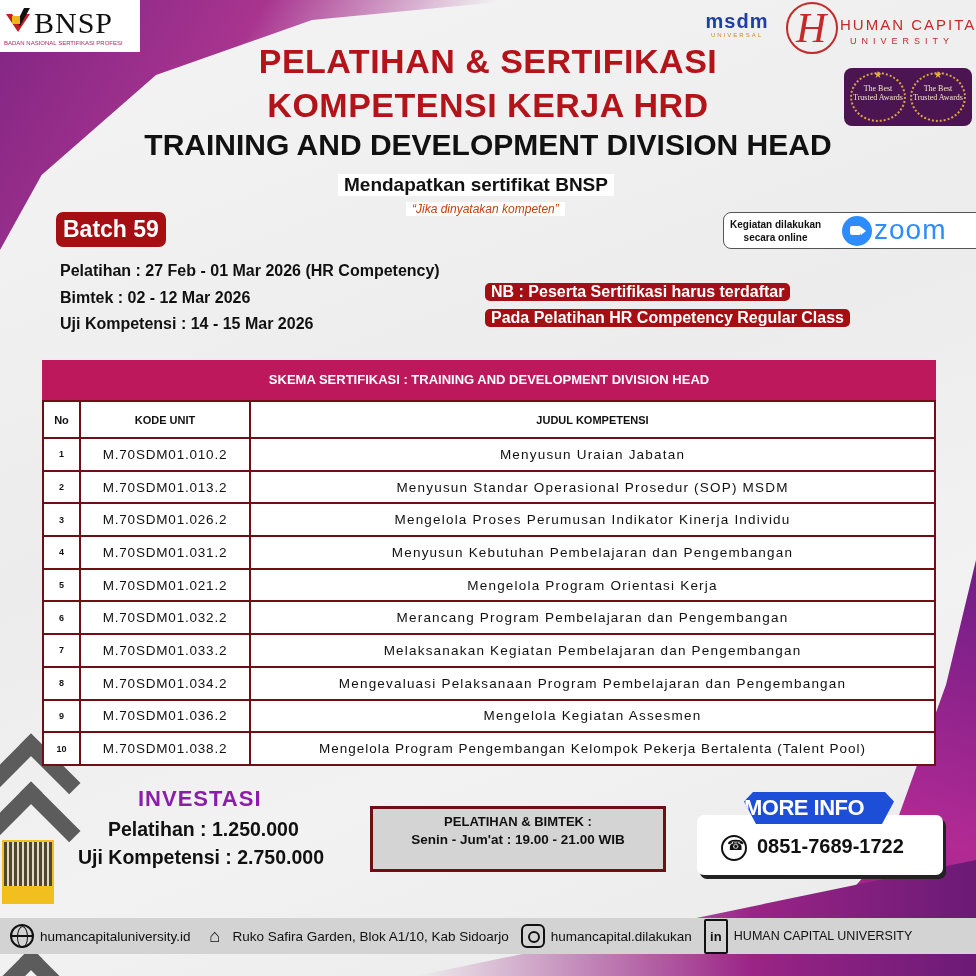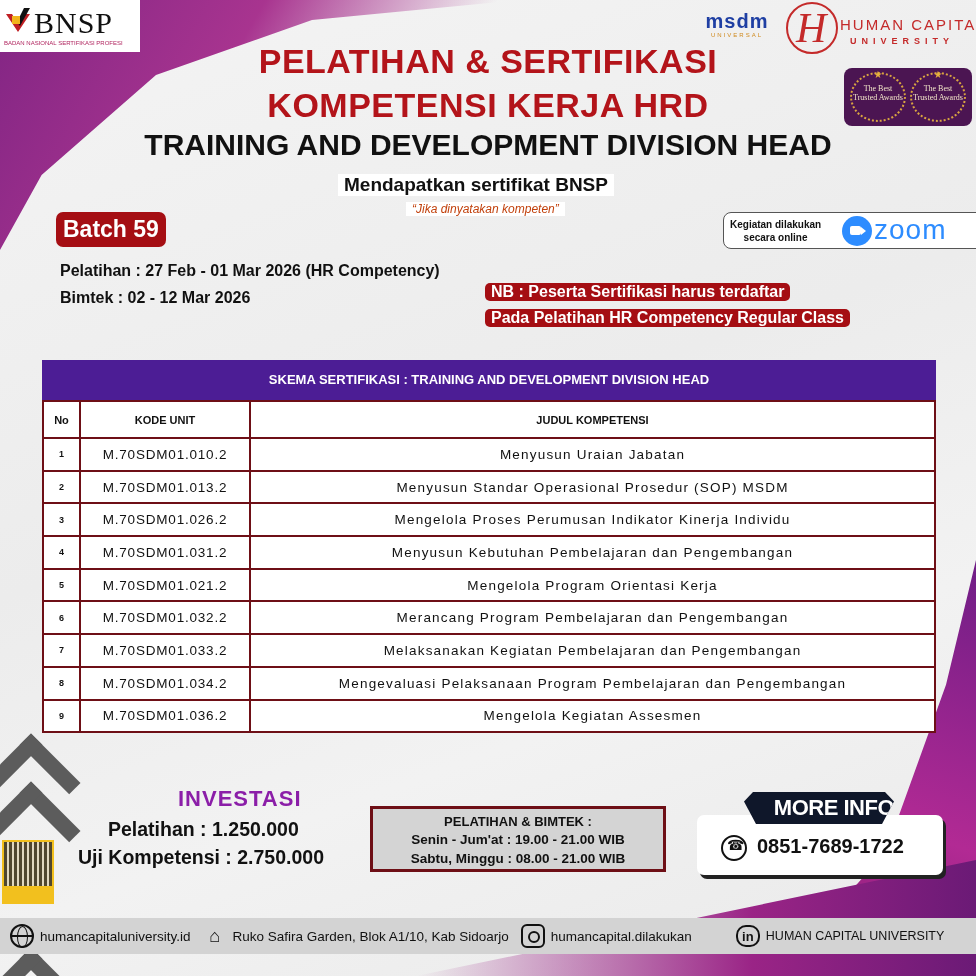--- a/index.html
+++ b/index.html
@@ -39,21 +39,21 @@
   .bnsp-sub { position: absolute; left: 4px; top: 40px; font-size: 6px; color: #b0245e; white-space: nowrap; }
 
   .msdm-logo { position: absolute; left: 692px; top: 4px; width: 90px; height: 40px; text-align: center; }
   .msdm-text { font-family: "Liberation Sans", sans-serif; font-weight: bold; font-size: 20px; color: #1f3fa3; letter-spacing: 1px; line-height: 22px; margin-top: 6px; }
   .msdm-sub { font-size: 6px; color: #d08a1e; letter-spacing: 2px; }
 
   .hcu-logo { position: absolute; left: 786px; top: 2px; width: 190px; height: 60px; }
   .hcu-circle { position: absolute; left: 0; top: 0; width: 52px; height: 52px; border: 2px solid #c42a2a; border-radius: 50%; }
   .hcu-h { position: absolute; left: 10px; top: 2px; font-family: "Liberation Serif", serif; font-style: italic; font-size: 42px; color: #c42a2a; }
   .hcu-name { position: absolute; left: 54px; top: 14px; font-size: 15px; color: #c42a2a; letter-spacing: 2px; white-space: nowrap; }
-  .hcu-uni { position: absolute; left: 64px; top: 34px; font-size: 9px; color: #c42a2a; letter-spacing: 5px; white-space: nowrap; font-weight: bold; }
+  .hcu-uni { position: absolute; left: 64px; top: 34px; font-size: 9px; color: #c42a2a; letter-spacing: 5px; white-space: nowrap; }
 
   .awards { position: absolute; left: 844px; top: 68px; width: 128px; height: 58px; background: #4b1552; border-radius: 8px; display: flex; justify-content: space-around; align-items: center; padding: 4px; }
   .award { width: 56px; height: 50px; border-radius: 50%; border: 2px dotted #d9a441; color: #f3e6c8; font-family: "Liberation Serif", serif; font-size: 8px; text-align: center; line-height: 9px; padding-top: 10px; position: relative; }
   .award-star { position: absolute; top: -4px; left: 50%; transform: translateX(-50%); color: #e6b23d; font-size: 10px; }
 
   
   .title-line { position: absolute; left: 0; width: 976px; text-align: center; font-family: "Liberation Sans", sans-serif; font-weight: bold; }
   .title-1 { top: 42px; font-size: 34px; color: #b3141a; letter-spacing: .5px; }
   .title-2 { top: 86px; font-size: 34px; color: #b3141a; letter-spacing: .5px; }
   .title-3 { top: 128px; font-size: 30px; color: #111; }
@@ -70,60 +70,60 @@
   .zoom-cam { position: absolute; left: 8px; top: 10px; width: 11px; height: 9px; background: #fff; border-radius: 2px; }
   .zoom-cam-lens { position: absolute; left: 19px; top: 11px; width: 0; height: 0; border-top: 4px solid transparent; border-bottom: 4px solid transparent; border-right: 5px solid #fff; transform: rotate(180deg); }
   .zoom-word { position: absolute; left: 150px; top: 1px; font-size: 28px; color: #2d8cff; letter-spacing: 1px; }
 
   .nb { position: absolute; left: 485px; font-weight: bold; font-size: 16px; color: #fff; background: #a50e13; padding: 0 6px; border-radius: 5px; white-space: nowrap; }
   .nb-1 { top: 283px; }
   .nb-2 { top: 309px; }
 
   
   .table-wrap { position: absolute; left: 42px; top: 360px; width: 894px; }
-  .table-title { height: 40px; background: #4c1d95; color: #fff; font-weight: bold; font-size: 13px; text-align: center; line-height: 40px; }
+  .table-title { height: 40px; background: #be185d; color: #fff; font-weight: bold; font-size: 13px; text-align: center; line-height: 40px; }
   table { width: 100%; border-collapse: collapse; background: #fff; table-layout: fixed; }
   th, td { border: 2px solid #6e0f16; text-align: center; color: #111; white-space: nowrap; overflow: hidden; }
   th { height: 37px; font-size: 11px; font-weight: bold; }
   td { height: 32.7px; font-size: 13.5px; letter-spacing: 1.2px; }
   td.no { font-size: 9px; font-weight: bold; letter-spacing: 0; }
   td.code { font-size: 13.5px; letter-spacing: .8px; }
   col.c-no { width: 37px; }
   col.c-code { width: 170px; }
 
   
-  .invest-title { position: absolute; left: 138px; top: 786px; font-weight: bold; font-size: 22px; color: #8b1ea8; letter-spacing: 1px; margin-left: 40px; }
+  .invest-title { position: absolute; left: 138px; top: 786px; font-weight: bold; font-size: 22px; color: #8b1ea8; letter-spacing: 1px; }
   .invest-line { position: absolute; font-weight: bold; font-size: 19.5px; color: #111; white-space: nowrap; }
   .invest-1 { left: 108px; top: 818px; }
   .invest-2 { left: 78px; top: 846px; }
 
   .qr { position: absolute; left: 2px; top: 840px; width: 52px; height: 64px; background: #f2c01e; padding: 2px; }
   .qr-code { width: 48px; height: 44px; background:
       repeating-linear-gradient(90deg, #333 0 3px, #ddd 3px 5px),
       #555; opacity: .85; }
 
   .hours-box { position: absolute; left: 370px; top: 806px; width: 296px; height: 66px; background: #d4d4d4; border: 3px solid #6e0f16; text-align: center; font-weight: bold; color: #111; padding-top: 4px; }
   .hours-title { font-size: 13px; line-height: 17px; }
   .hours-row { font-size: 13.5px; line-height: 19px; }
 
-  .more-info-ribbon { position: absolute; left: 744px; top: 792px; width: 150px; height: 32px; background: #0f172a; clip-path: polygon(6% 0, 94% 0, 100% 30%, 92% 100%, 8% 100%, 0 30%); color: #fff; font-weight: bold; font-size: 22px; text-align: right; line-height: 32px; letter-spacing: -.5px; z-index: 2; }
+  .more-info-ribbon { position: absolute; left: 744px; top: 792px; width: 150px; height: 32px; background: #1d4ed8; clip-path: polygon(6% 0, 94% 0, 100% 30%, 92% 100%, 8% 100%, 0 30%); color: #fff; font-weight: bold; font-size: 22px; text-align: left; line-height: 32px; letter-spacing: -.5px; z-index: 2; }
   .contact-box { position: absolute; left: 697px; top: 815px; width: 246px; height: 60px; background: #fff; border-radius: 7px; box-shadow: 3px 4px 0 #222; padding: 18px 0 0 24px; }
   .wa-icon { position: absolute; left: 24px; top: 20px; width: 26px; height: 26px; border: 2.5px solid #111; border-radius: 50%; }
   .wa-icon::after { content: "\260E"; position: absolute; left: 4px; top: 0; font-size: 14px; color: #111; }
   .phone { position: absolute; left: 60px; top: 20px; font-weight: bold; font-size: 20px; color: #111; }
 
   
   .footer { position: absolute; left: 0; top: 918px; width: 976px; height: 36px; background: #d3d3d3; display: flex; align-items: center; gap: 6px; padding-left: 10px; font-size: 13.5px; color: #111; white-space: nowrap; }
   .f-icon { display: inline-flex; align-items: center; justify-content: center; width: 24px; height: 24px; font-size: 18px; color: #111; }
   .globe { border: 2px solid #111; border-radius: 50%; font-size: 0; position: relative; }
   .globe::before { content: ""; position: absolute; left: 5px; top: 0; width: 9px; height: 20px; border: 1.5px solid #111; border-radius: 50%; }
   .globe::after { content: ""; position: absolute; left: 0; top: 9px; width: 20px; height: 2px; background: #111; }
   .insta { border: 2.5px solid #111; border-radius: 6px; position: relative; font-size: 0; }
   .insta::before { content: ""; position: absolute; left: 5px; top: 5px; width: 8px; height: 8px; border: 2.5px solid #111; border-radius: 50%; }
-  .linkedin { border: 2.5px solid #111; border-radius: 10px; font-size: 13px; font-weight: bold; width: 24px; height: 22px; margin-left: 32px; }
+  .linkedin { border: 2.5px solid #111; border-radius: 2px; font-size: 13px; font-weight: bold; width: 24px; height: 35px; }
   .f-text { margin-right: 6px; }
   .f-text-caps { font-size: 12.5px; }
 </style>
 </head>
 <body>
 
 <div class="bg-swoosh-tl"></div>
 <div class="bg-swoosh-br"></div>
 <div class="bg-swoosh-br2"></div>
 <div class="chevron" style="top:748px"></div>
@@ -166,20 +166,21 @@
 <div class="title-line title-1">PELATIHAN &amp; SERTIFIKASI</div>
 <div class="title-line title-2">KOMPETENSI KERJA HRD</div>
 <div class="title-line title-3">TRAINING AND DEVELOPMENT DIVISION HEAD</div>
 <div class="subtitle">Mendapatkan sertifikat BNSP</div>
 <div class="subtitle-note">“Jika dinyatakan kompeten”</div>
 
 <div class="batch">Batch 59</div>
 <div class="schedule">
   <div>Pelatihan : 27 Feb - 01 Mar 2026 (HR Competency)</div>
   <div>Bimtek : 02 - 12 Mar 2026</div>
+  <div>Uji Kompetensi : 14 - 15 Mar 2026</div>
 </div>
 
 <div class="zoom-box">
   <div class="zoom-caption">
     <div>Kegiatan dilakukan</div>
     <div>secara online</div>
   </div>
   <div class="zoom-icon">
     <div class="zoom-cam"></div>
     <div class="zoom-cam-lens"></div>
@@ -244,36 +245,40 @@
       <tr>
           <td class="no">8</td>
           <td class="code">M.70SDM01.034.2</td>
           <td>Mengevaluasi Pelaksanaan Program Pembelajaran dan Pengembangan</td>
         </tr>
       <tr>
           <td class="no">9</td>
           <td class="code">M.70SDM01.036.2</td>
           <td>Mengelola Kegiatan Assesmen</td>
         </tr>
+      <tr>
+          <td class="no">10</td>
+          <td class="code">M.70SDM01.038.2</td>
+          <td style="letter-spacing:1px">Mengelola Program Pengembangan Kelompok Pekerja Bertalenta (Talent Pool)</td>
+        </tr>
     </tbody>
   </table>
 </div>
 
 <div class="invest-title">INVESTASI</div>
 <div class="invest-line invest-1">Pelatihan : 1.250.000</div>
 <div class="invest-line invest-2">Uji Kompetensi : 2.750.000</div>
 
 <div class="qr">
   <div class="qr-code"></div>
 </div>
 
 <div class="hours-box">
   <div class="hours-title">PELATIHAN &amp; BIMTEK :</div>
   <div class="hours-row">Senin - Jum'at :  19.00 - 21.00 WIB</div>
-  <div class="hours-row">Sabtu, Minggu : 08.00 - 21.00 WIB</div>
 </div>
 
 <div class="more-info-ribbon">MORE INFO</div>
 <div class="contact-box">
   <span class="wa-icon"></span>
   <span class="phone">0851-7689-1722</span>
 </div>
 
 <div class="footer">
   <span class="f-icon globe"></span>

